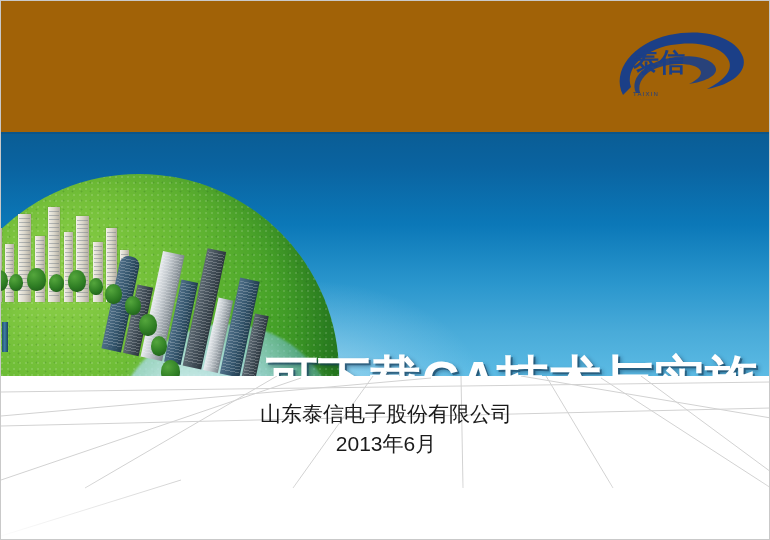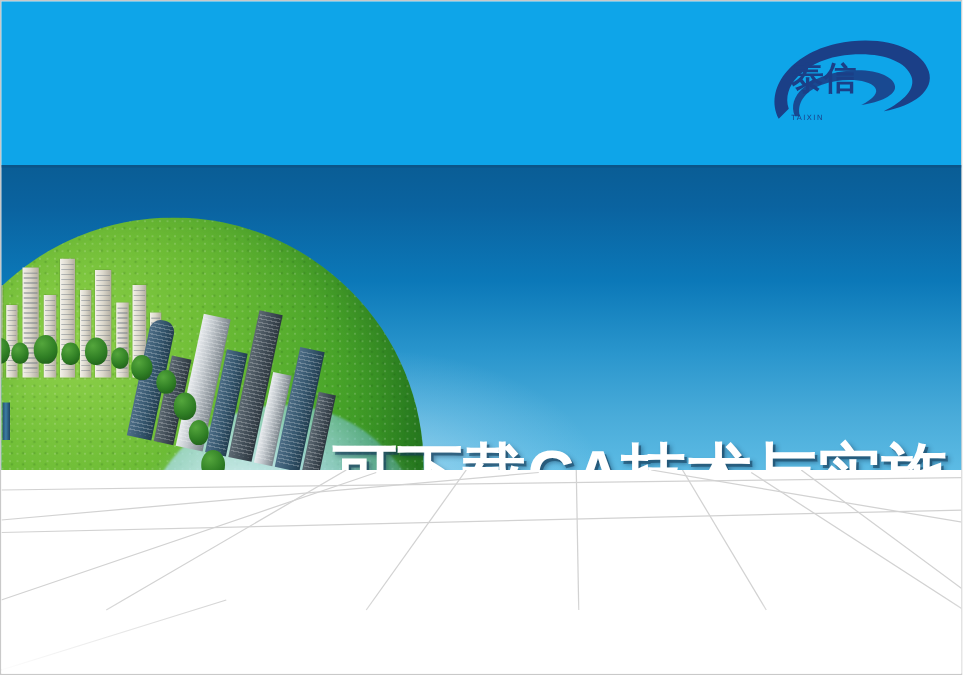--- a/index.html
+++ b/index.html
@@ -15,21 +15,21 @@
     width:770px; height:540px;
     background:#ffffff;
     border:1px solid #c9c9c9;
     overflow:hidden;
   }
 
   
   .header {
     position:absolute; left:0; top:0;
     width:100%; height:131px;
-    background:#0ea5e9;
+    background:#a16207;
   }
   .logo {
     position:absolute; right:18px; top:22px;
     width:148px; height:82px;
   }
   .logo svg { display:block; width:100%; height:100%; }
 
   
   .banner {
     position:absolute; left:0; top:131px;
@@ -292,14 +292,18 @@
         <line x1="0" y1="40" x2="430" y2="2"></line>
         <line x1="0" y1="104" x2="300" y2="2"></line>
         <line x1="0" y1="160" x2="180" y2="104"></line>
         <line x1="770" y1="42" x2="520" y2="0"></line>
         <line x1="770" y1="112" x2="600" y2="2"></line>
       </g>
       <rect x="0" y="0" width="770" height="163" fill="url(#fade)"></rect>
     </svg>
   </div>
 
+  <div class="subtitle-block">
+    <div class="subtitle-1">山东泰信电子股份有限公司</div>
+    <div class="subtitle-2">2013年6月</div>
+  </div>
 
 </div>
 
 </body></html>

